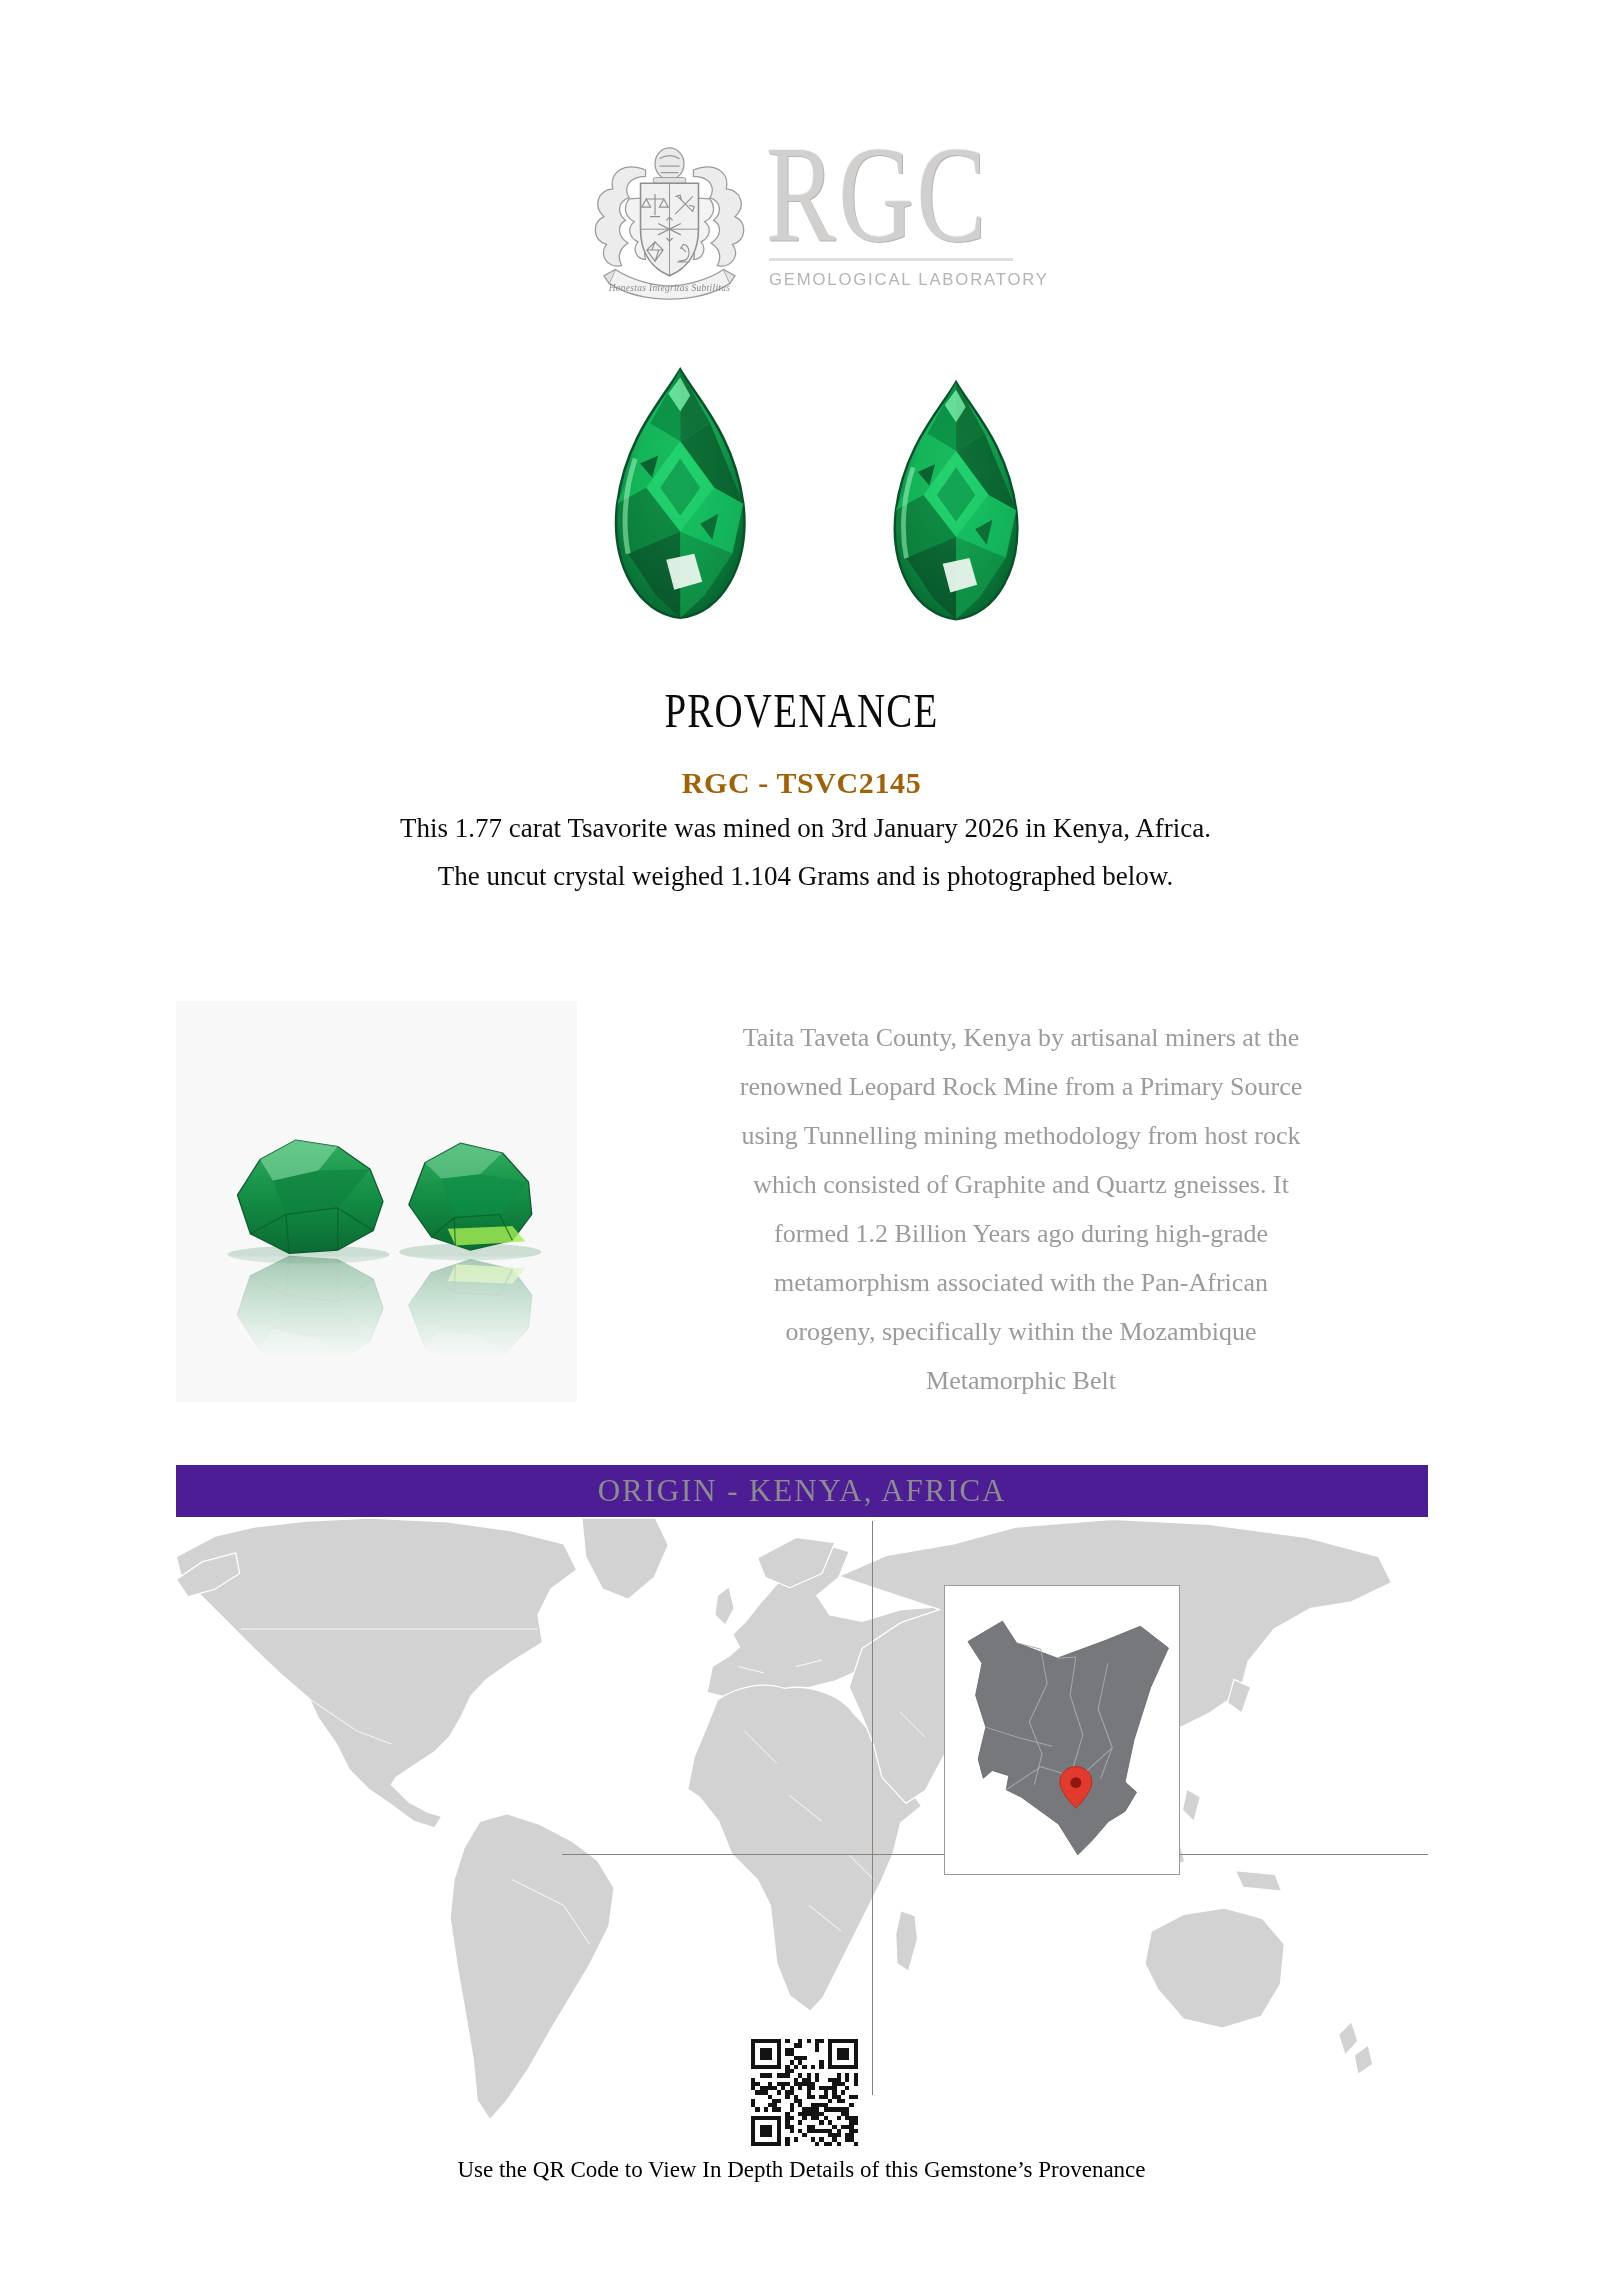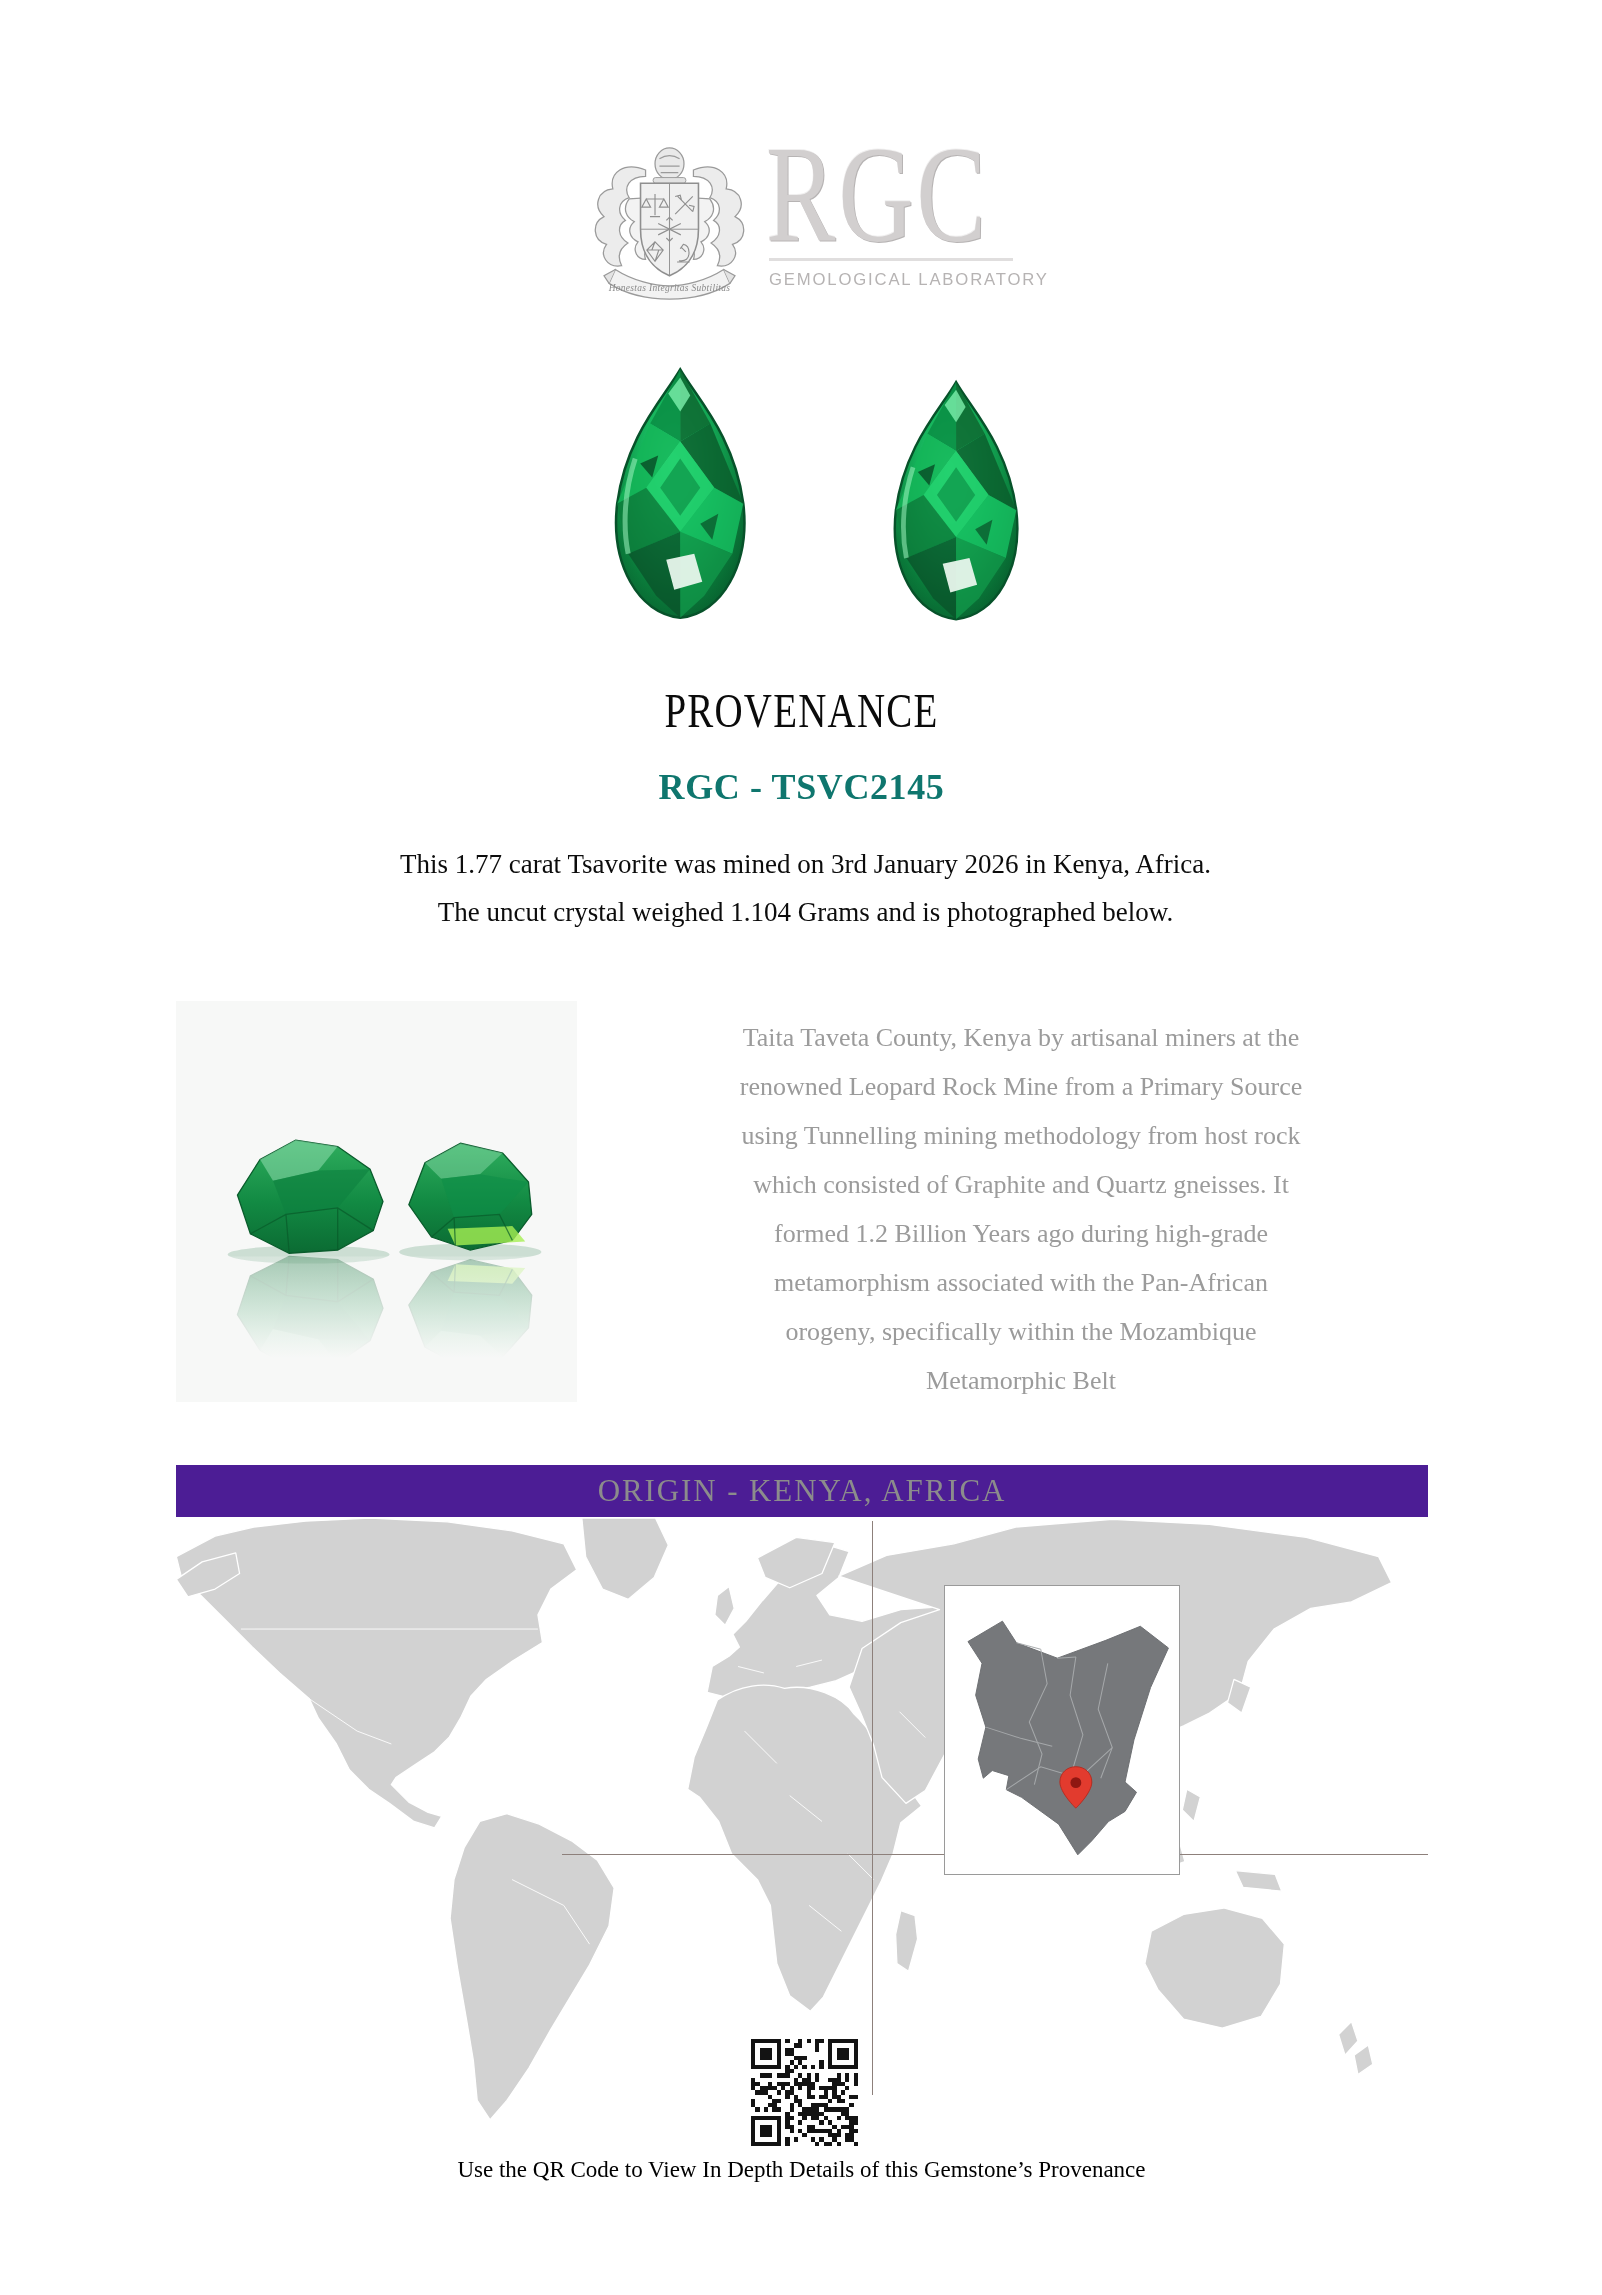--- a/index.html
+++ b/index.html
@@ -12,23 +12,23 @@
          color:#d2cfcf;transform:scaleX(.76);transform-origin:left top;
          text-shadow:1.3px 0.6px 0.6px #b7b4b4,-0.6px -0.6px 0.6px #f0efef;white-space:nowrap;}
   .brand-divider{left:769px;top:258px;width:244px;height:2.6px;background:#e0dede;}
   .brand-subtitle{left:769px;top:269px;font-family:"Liberation Sans","DejaVu Sans",sans-serif;
          font-size:17.4px;letter-spacing:1.9px;color:#b6b3b3;white-space:nowrap;
          transform:scaleX(.96);transform-origin:left top;}
 
   
   .h-provenance{left:0;right:0;top:686px;text-align:center;font-size:41px;letter-spacing:1.3px;
          transform:scale(.95,1.18);font-weight:400;color:#0b0b0b;}
-  .h-certid{left:0;right:0;top:766px;text-align:center;font-size:36px;font-weight:700;
-         letter-spacing:0.6px;color:#0f766e;}
-  .intro{left:0;right:0;top:840px;text-align:center;font-size:27px;line-height:48px;color:#0c0c0c;padding-left:8px;}
+  .h-certid{left:0;right:0;top:766px;text-align:center;font-size:30px;font-weight:700;
+         letter-spacing:0.6px;color:#a16207;}
+  .intro{left:0;right:0;top:804px;text-align:center;font-size:27px;line-height:48px;color:#0c0c0c;padding-left:8px;}
   .details{left:669px;top:1013px;width:704px;text-align:center;font-size:26px;
          line-height:49px;color:#9b9b9b;}
   .origin-banner{left:176px;top:1465px;width:1252px;height:52px;background:#4c1d95;}
   .origin-banner .label{width:100%;text-align:center;line-height:52px;font-size:31px;
          letter-spacing:1.9px;color:#8c8c8c;transform:scaleY(1.05);}
   .qr-caption{left:0;right:0;top:2157px;text-align:center;font-size:23px;color:#000;}
 
   
   .gems{left:549px;top:326px;width:517px;height:323px;}
   .rough-photo{left:176px;top:1001px;width:401px;height:401px;background:#f7f8f7;}

